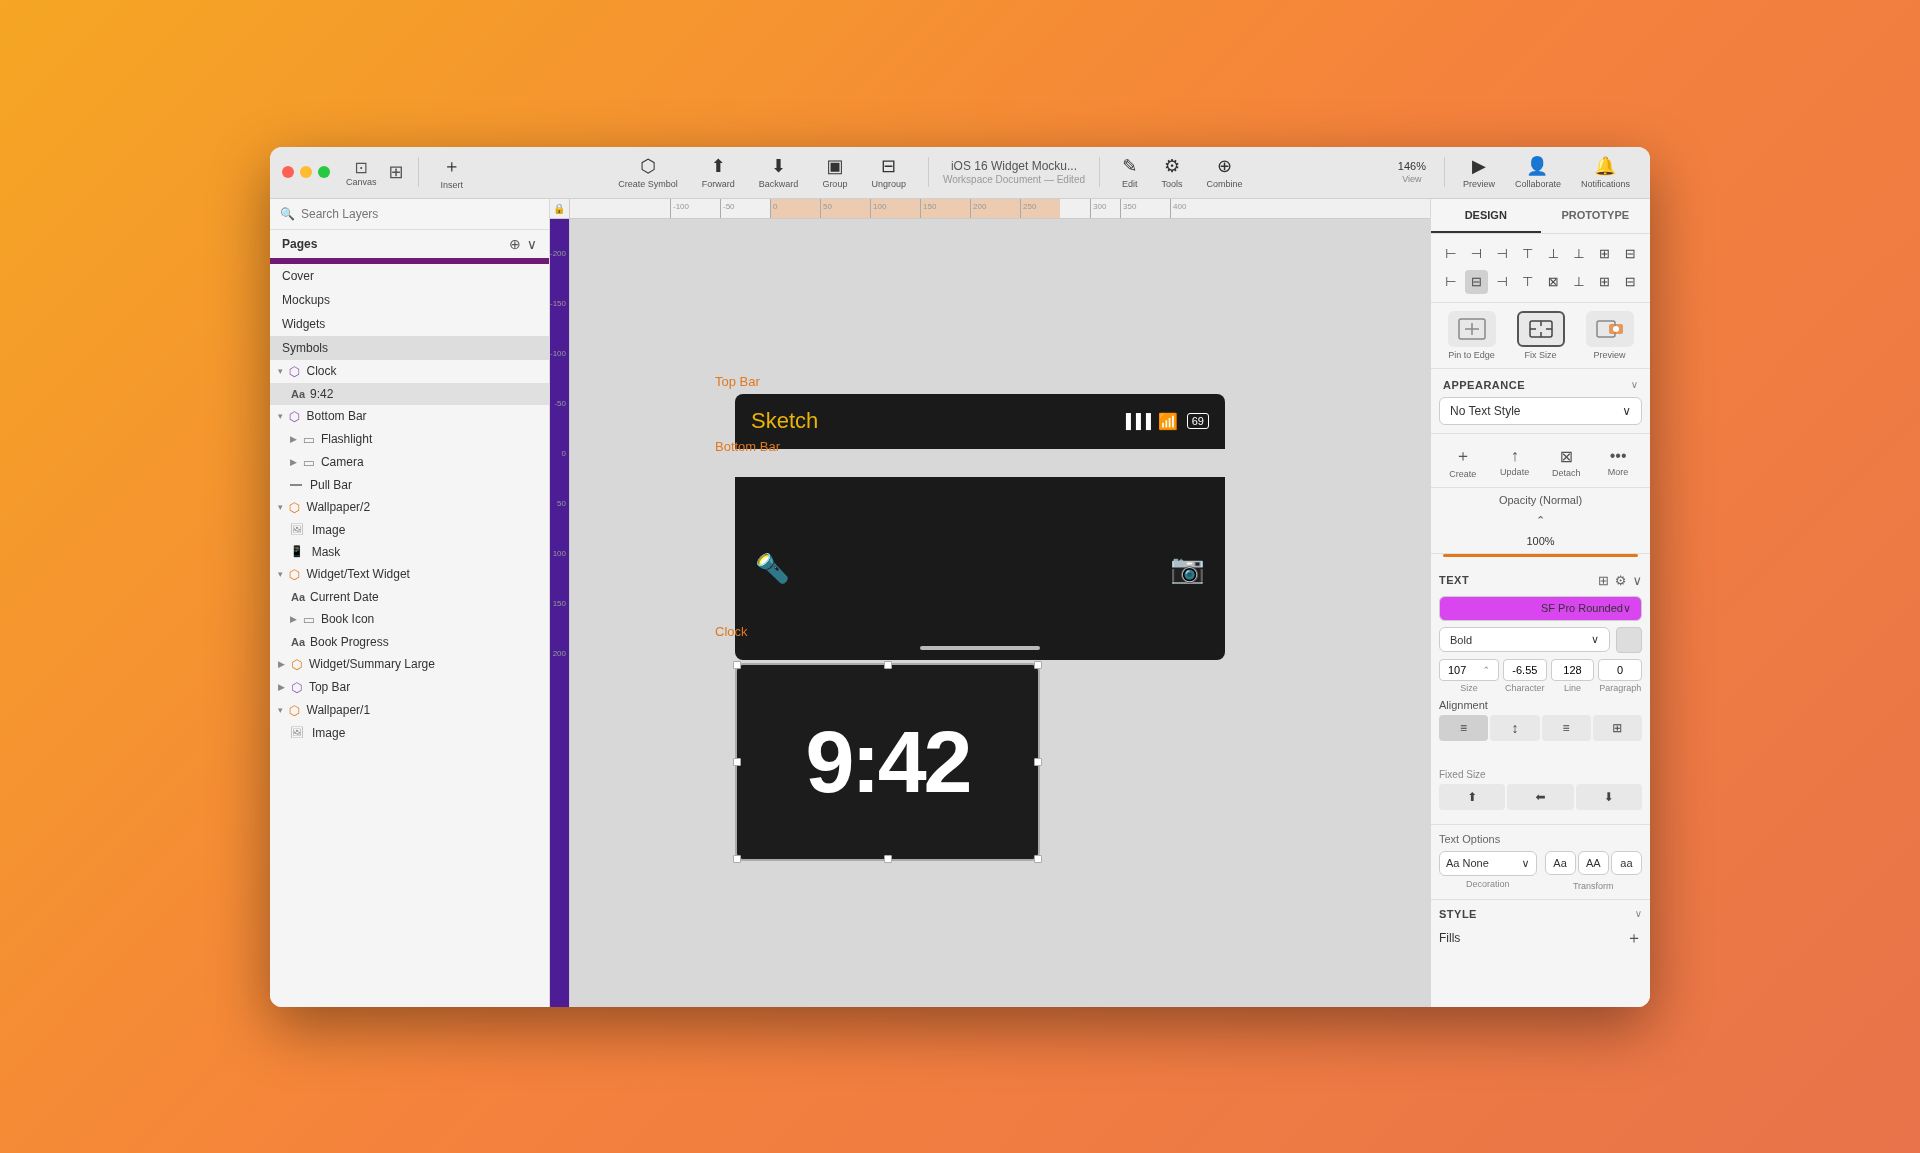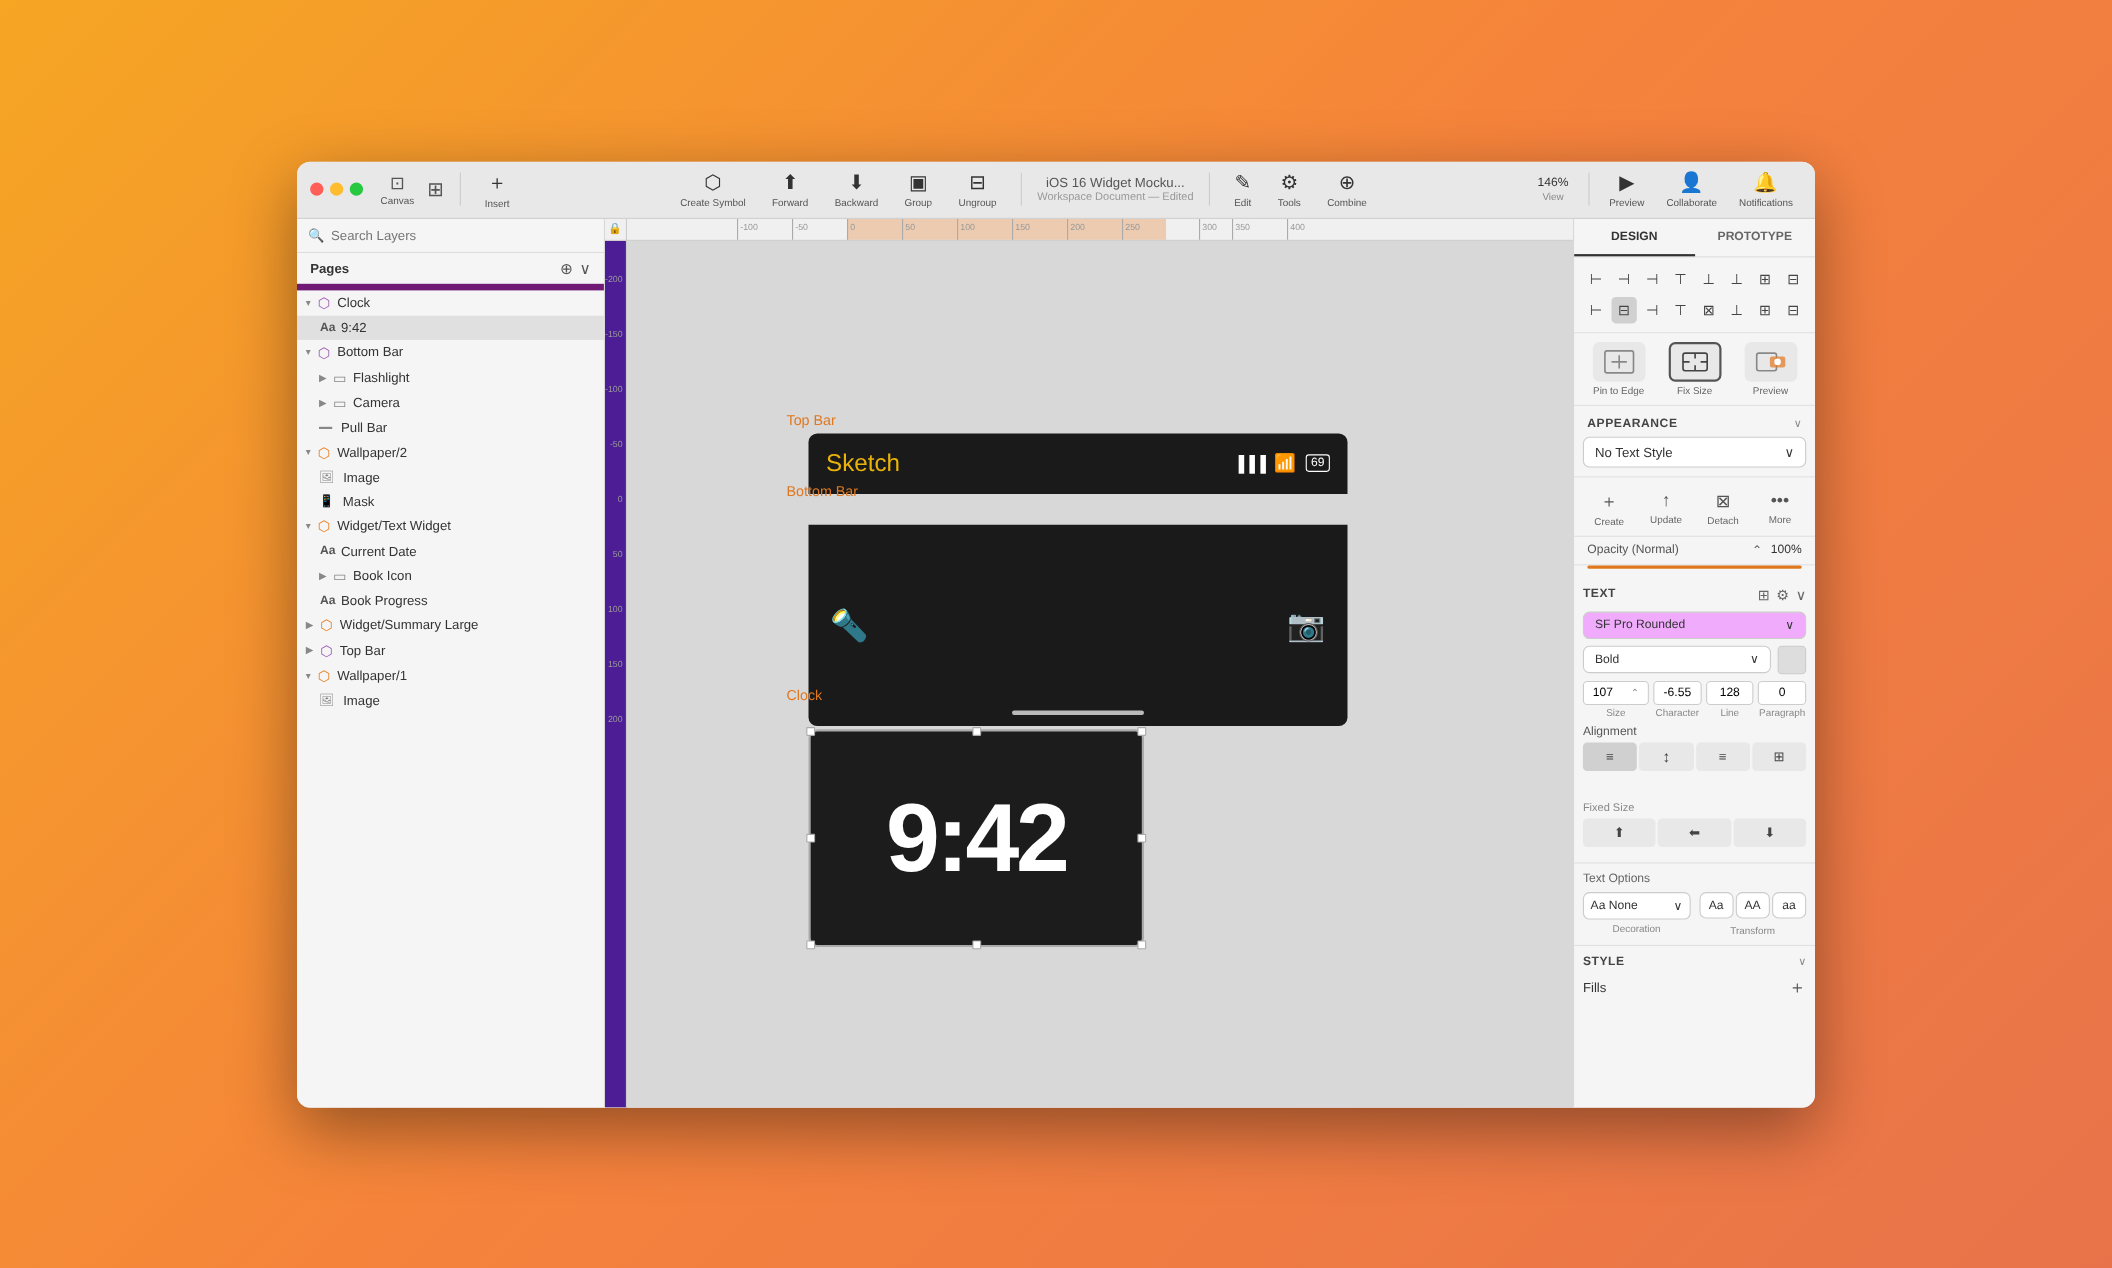--- a/index.html
+++ b/index.html
@@ -506,20 +506,21 @@
     .text-action-icon { font-size: 16px; color: #555; }
     .text-action-label { font-size: 9px; color: #666; }
 
     
     .opacity-row {
       display: flex;
       align-items: center;
       padding: 6px 12px;
       gap: 8px;
       border-bottom: 1px solid #e0e0e0;
+      flex-direction: column;
     }
     .opacity-label { font-size: 11px; color: #555; flex: 1; }
     .opacity-value { font-size: 11px; color: #333; }
 
     
     .text-section {
       padding: 8px;
       border-bottom: 1px solid #e0e0e0;
     }
     .text-section-header {
@@ -536,29 +537,29 @@
       letter-spacing: 0.5px;
     }
     .text-section-icons {
       display: flex;
       gap: 6px;
     }
     .text-section-icon { font-size: 13px; color: #666; cursor: pointer; }
 
     .font-select {
       width: 100%;
-      background: #f0abfc;
+      background: #d946ef;
       border: 1px solid #ccc;
       border-radius: 6px;
       padding: 5px 10px;
       font-size: 11px;
       color: #333;
       display: flex;
       align-items: center;
-      justify-content: space-between;
+      justify-content: flex-end;
       cursor: pointer;
       margin-bottom: 6px;
     }
 
     .font-weight-row {
       display: flex;
       align-items: center;
       gap: 6px;
       margin-bottom: 6px;
     }
@@ -865,20 +866,26 @@
       </div>
 
       <div class="pages-header">
         <span class="pages-title">Pages</span>
         <div class="pages-icons">
           <span>⊕</span>
           <span>∨</span>
         </div>
       </div>
 
+      <div>
+        <div class="page-item">Cover</div>
+        <div class="page-item">Mockups</div>
+        <div class="page-item">Widgets</div>
+        <div class="page-item active" style="background:#ddd;font-weight:500;">Symbols</div>
+      </div>
 
       <div class="layers-list">
 
         <div class="layer-item">
           <span class="chevron">▾</span>
           <span class="layer-icon">⬡</span>
           <span class="layer-name">Clock</span>
         </div>
 
         <div class="layer-item indent-1" style="background:#e0e0e0;">

